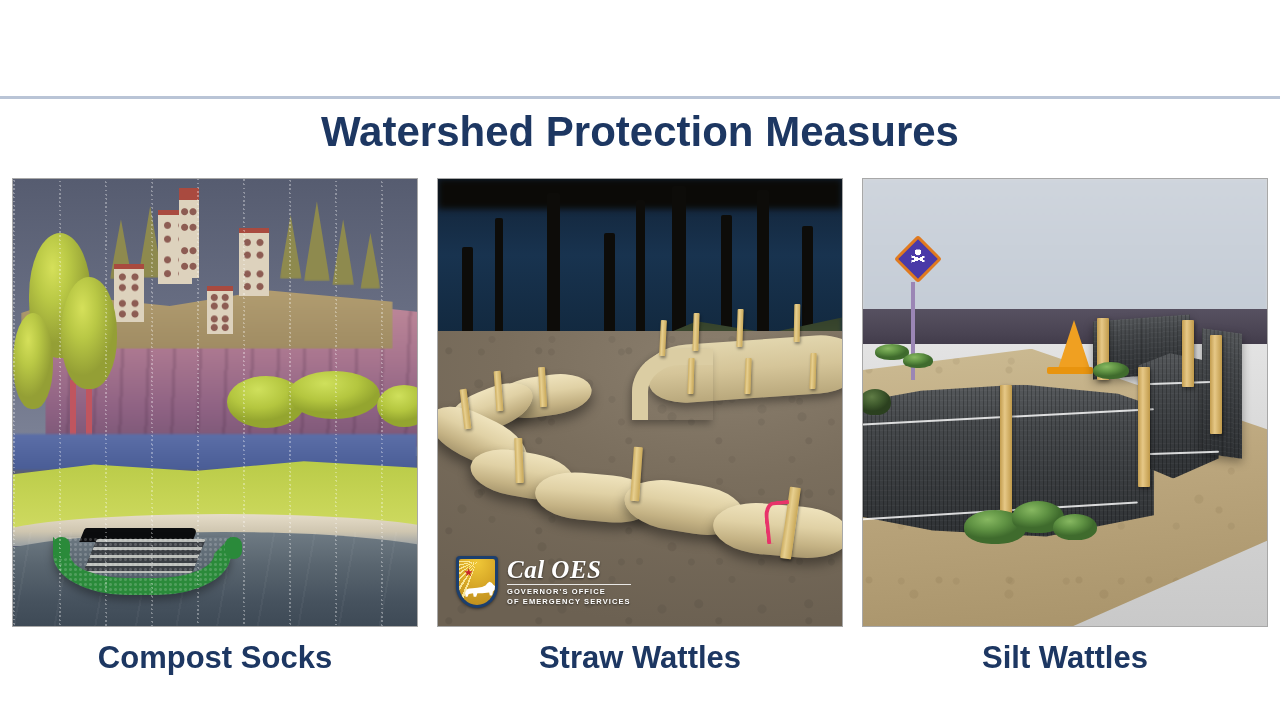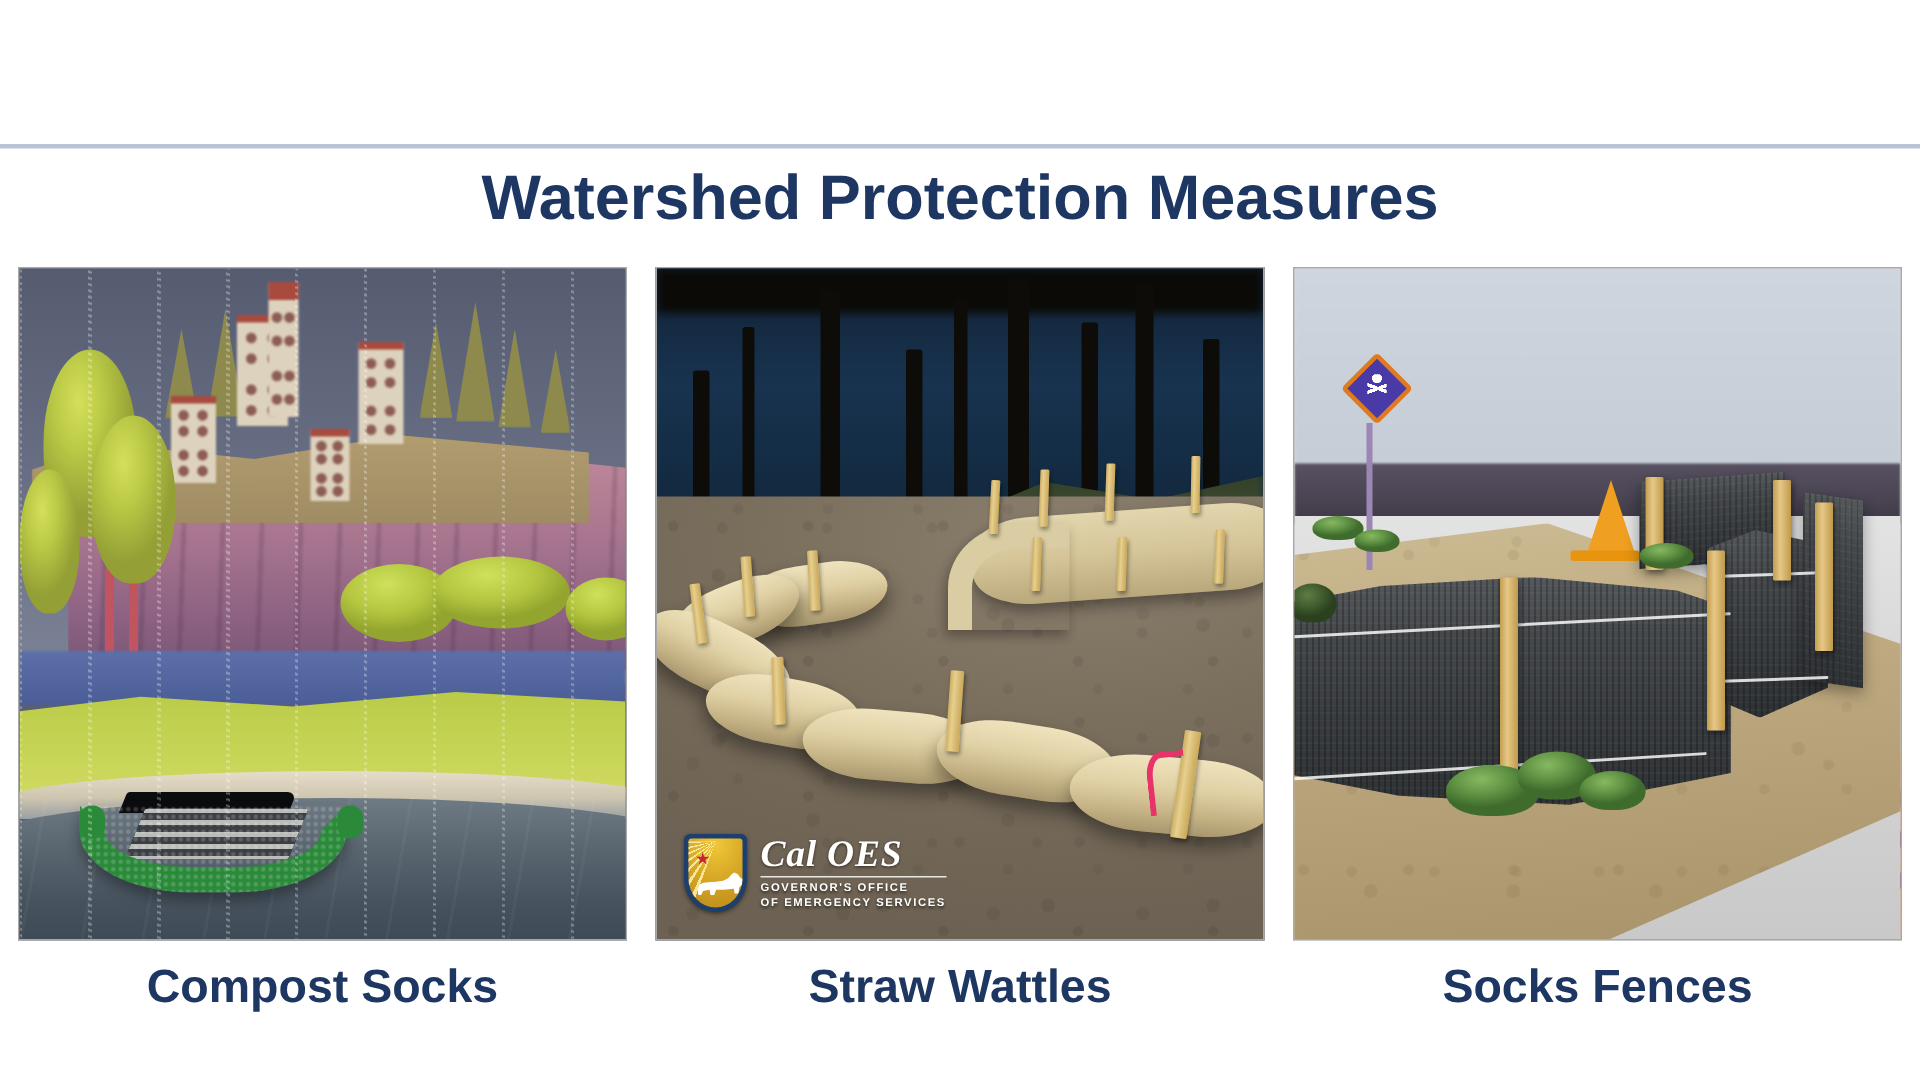--- a/index.html
+++ b/index.html
@@ -552,17 +552,17 @@
         <div class="post" style="left:86%; top:35%; height:22%;"></div>
 
         <div class="shrub" style="left:3%;  top:37%; width:34px; height:16px;"></div>
         <div class="shrub" style="left:10%; top:39%; width:30px; height:15px;"></div>
         <div class="shrub" style="left:-1%; top:47%; width:32px; height:26px; background:radial-gradient(55% 55% at 40% 30%,#5f7c45 0%,#3f5a2d 60%,#2b401f 100%);"></div>
         <div class="shrub" style="left:57%; top:41%; width:36px; height:17px;"></div>
         <div class="shrub" style="left:25%; top:74%; width:62px; height:34px;"></div>
         <div class="shrub" style="left:37%; top:72%; width:52px; height:32px;"></div>
         <div class="shrub" style="left:47%; top:75%; width:44px; height:26px;"></div>
       </div>
-      <div class="caption">Socks Fences</div>
+      <div class="caption">Silt Wattles</div>
     </div>
 
   </div>
 </div>
 
 </body></html>

